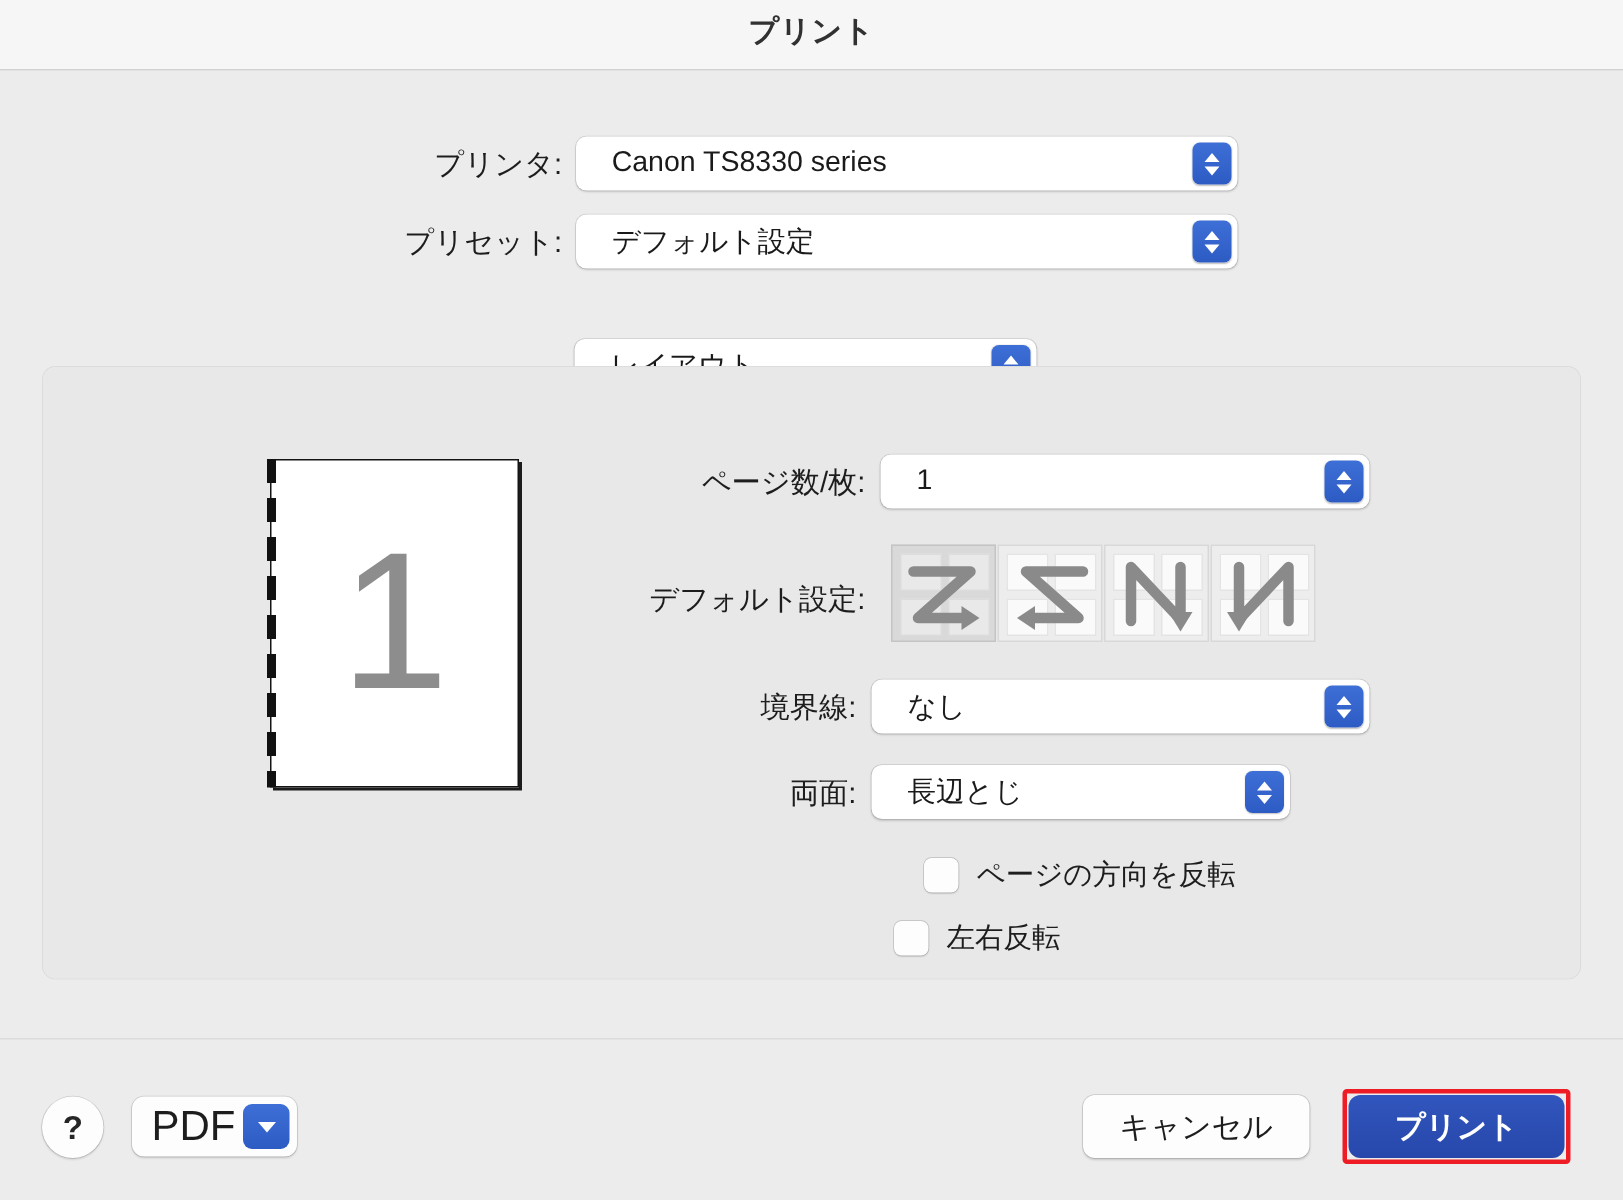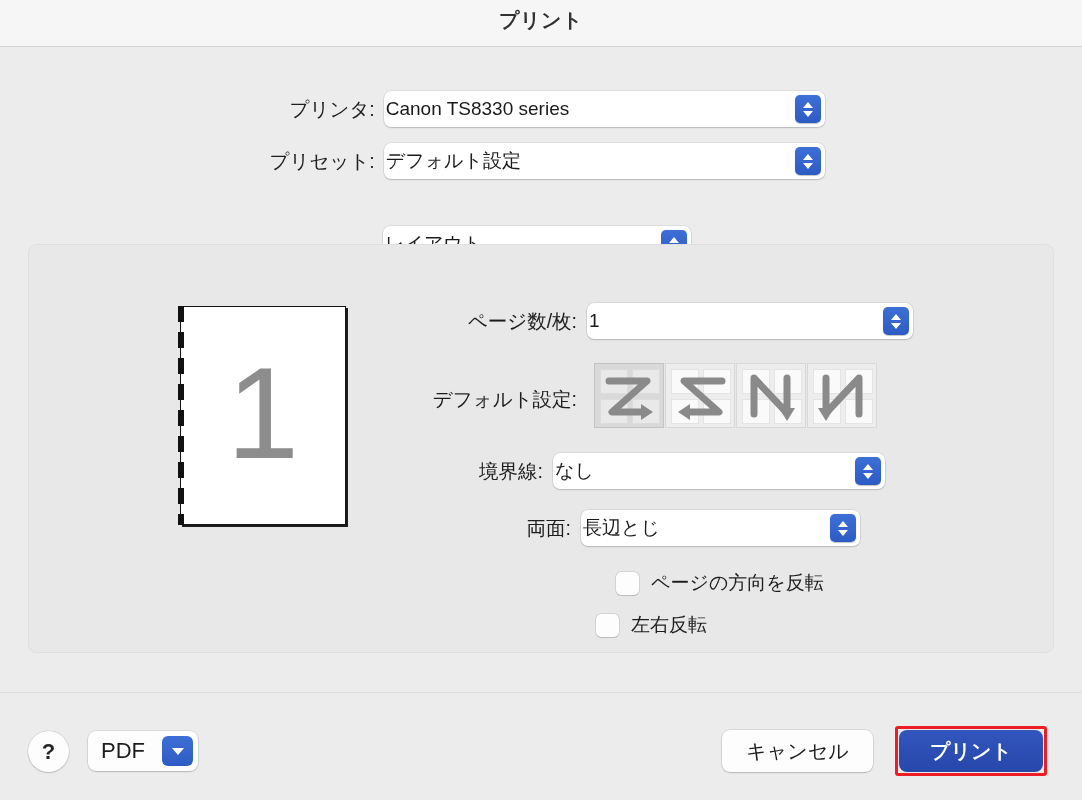--- a/index.html
+++ b/index.html
@@ -63,21 +63,21 @@
     background: #ffffff;
     border-radius: 7px;
     box-shadow: 0 0 0 0.5px rgba(0,0,0,0.12), 0 1px 1.5px rgba(0,0,0,0.16);
     display: flex;
     align-items: center;
     box-sizing: border-box;
   }
   .popup-text {
     font-size: 19px;
     color: #1a1a1a;
-    padding-left: 2px;
+    padding-left: 24px;
     white-space: nowrap;
     overflow: hidden;
   }
   .stepper {
     position: absolute;
     right: 4px;
     top: 50%;
     transform: translateY(-50%);
     width: 26px;
     height: 28px;
@@ -240,21 +240,21 @@
     left: 88px; top: 731px;
     width: 110px; height: 40px;
     border-radius: 8px;
     background: #fdfdfd;
     box-shadow: 0 0 0 0.5px rgba(0,0,0,0.14), 0 1px 1.5px rgba(0,0,0,0.16);
     display: flex;
     align-items: center;
     box-sizing: border-box;
   }
   .pdf-label {
-    font-size: 22px;
+    font-size: 28px;
     color: #1d1d1d;
     padding-left: 13px;
   }
   .pdf-chev {
     position: absolute;
     right: 5px; top: 50%;
     transform: translateY(-50%);
     width: 31px; height: 30px;
     border-radius: 6px;
     background: linear-gradient(180deg, #3d6fd6 0%, #2d5bc4 100%);
@@ -411,21 +411,21 @@
           <span></span>
         </div>
       <svg class="dir-svg" viewBox="0 0 70 65">
         <path d="M51 50 V14 L18 49 V14" fill="none" stroke="#8a8a8a" stroke-width="7" stroke-linecap="round" stroke-linejoin="round"></path>
         <path d="M10 44 L18 57 L26 44 Z" fill="#8a8a8a"></path>
       </svg>
     </div>
 
   </div>
 
-  <div class="field-row" style="left:432px; top:453px; width:470px;">
+  <div class="field-row" style="left:460px; top:453px; width:470px;">
     <div class="field-label" style="width:111px;">境界線:</div>
     <div class="popup" style="width:332px; margin-left:10px;">
       <div class="popup-text">なし</div>
       <div class="stepper">
         <span class="chev up"></span>
         <span class="chev down"></span>
       </div>
     </div>
   </div>
 

